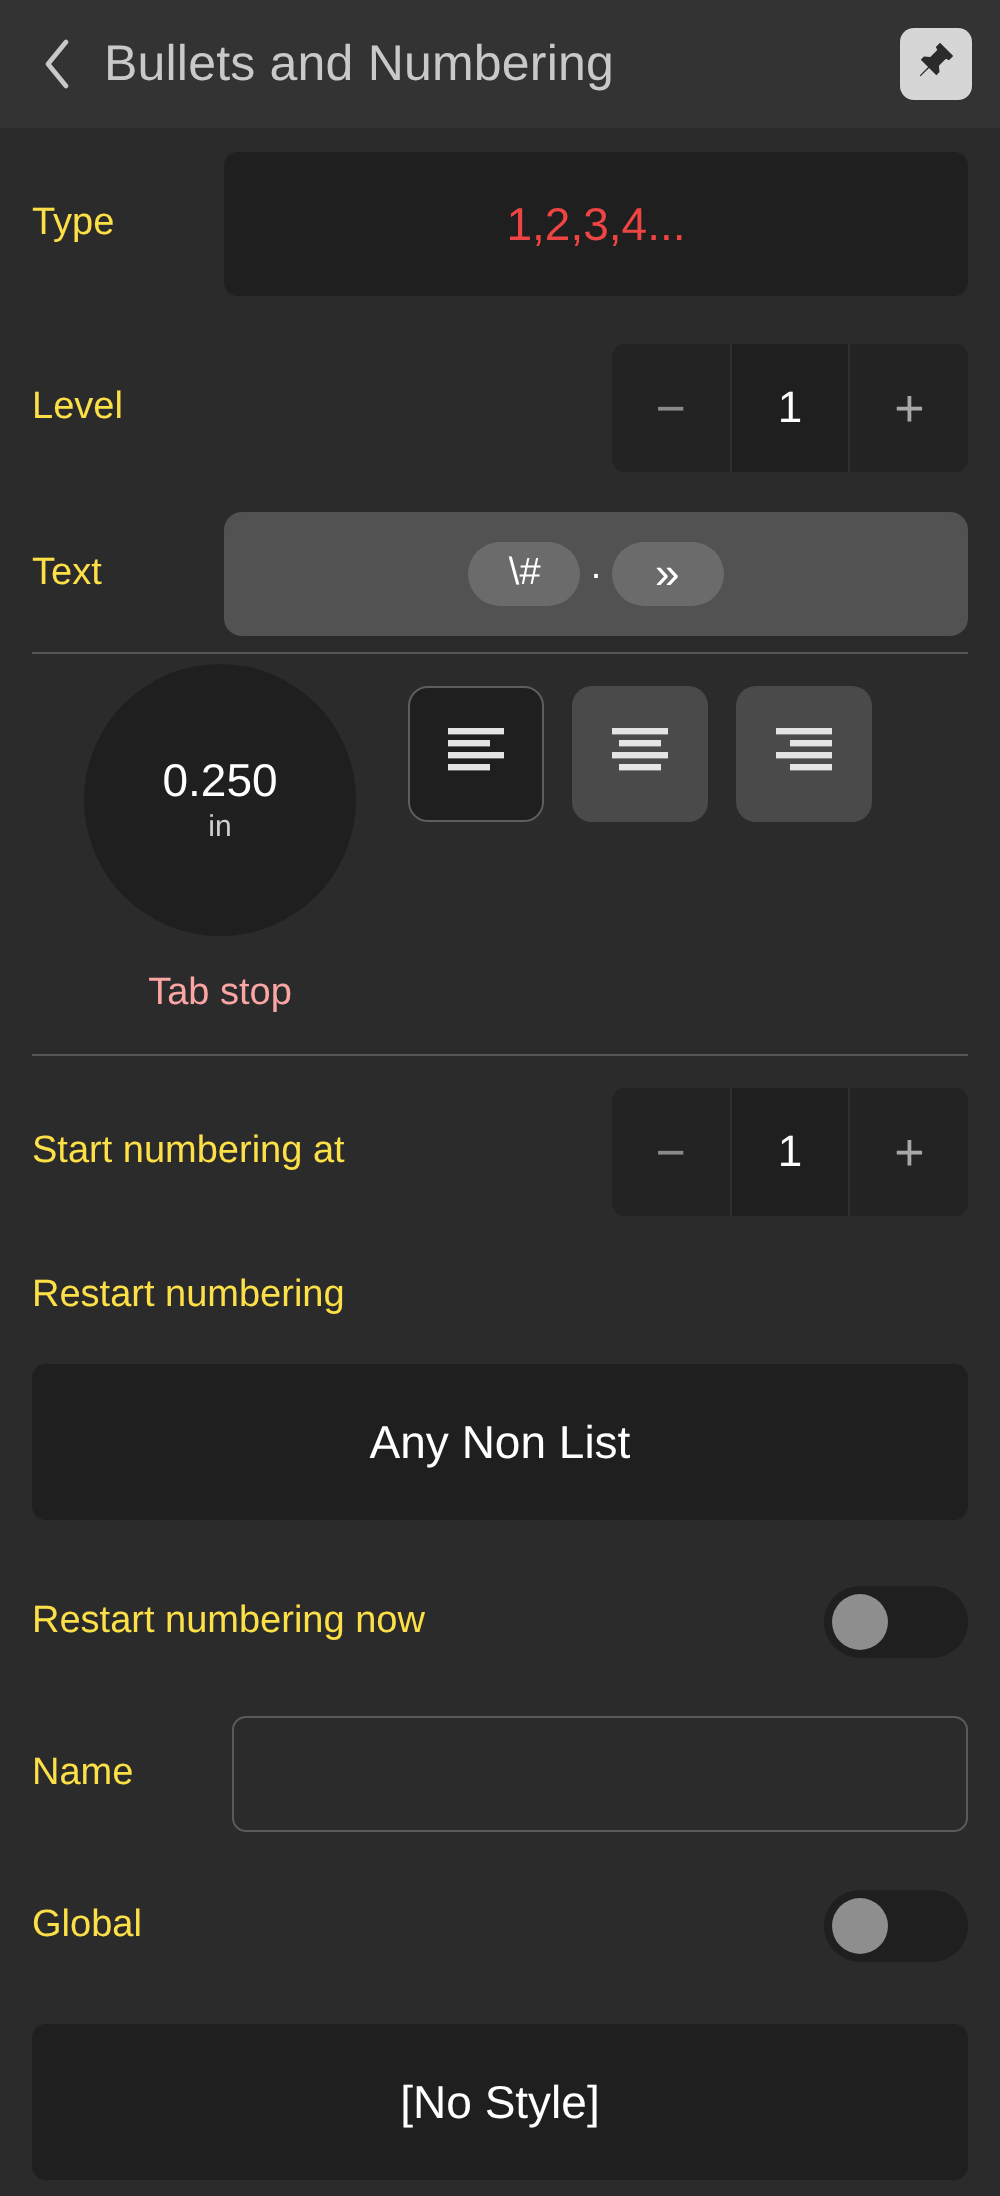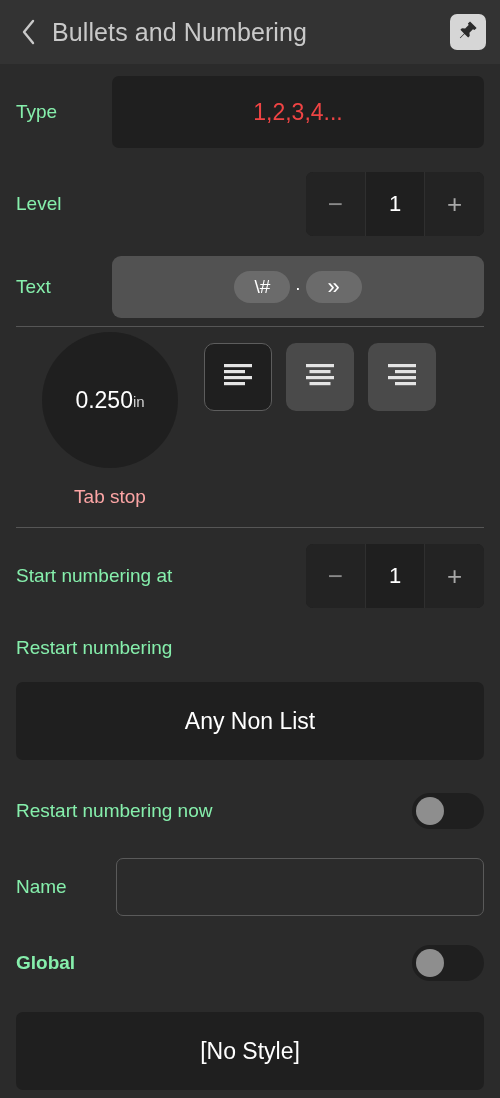--- a/index.html
+++ b/index.html
@@ -64,21 +64,21 @@
 
   
   .row {
     display: flex;
     align-items: center;
     padding: 0 16px;
     box-sizing: border-box;
   }
   .row-label {
     font-size: 19px;
-    color: #86efac;
+    color: #fde047;
     flex: 0 0 auto;
     white-space: nowrap;
   }
 
   
   .dropdown {
     background: #1f1f1f;
     border-radius: 7px;
     height: 72px;
     display: flex;
@@ -187,21 +187,21 @@
     display: flex;
     flex-direction: column;
     align-items: center;
   }
   .dial {
     width: 136px;
     height: 136px;
     border-radius: 50%;
     background: #1f1f1f;
     display: flex;
-    flex-direction: row;
+    flex-direction: column;
     align-items: center;
     justify-content: center;
     cursor: pointer;
   }
   .dial-value {
     font-size: 23px;
     color: #ffffff;
     line-height: 1.05;
   }
   .dial-unit {
@@ -395,21 +395,21 @@
     <div class="toggle">
       <div class="knob"></div>
     </div>
   </div>
 
   <div class="row" style="height:74px;">
     <div class="row-label">Name</div>
     <input class="text-input" type="text" placeholder="" style="">
   </div>
 
-  <div class="row" style="height:78px;font-weight:bold;">
+  <div class="row" style="height:78px;">
     <div class="row-label">Global</div>
     <div class="toggle">
       <div class="knob"></div>
     </div>
   </div>
 
   <div class="wide-button" style="margin-top:10px;">
     <span>[No Style]</span>
   </div>
 

